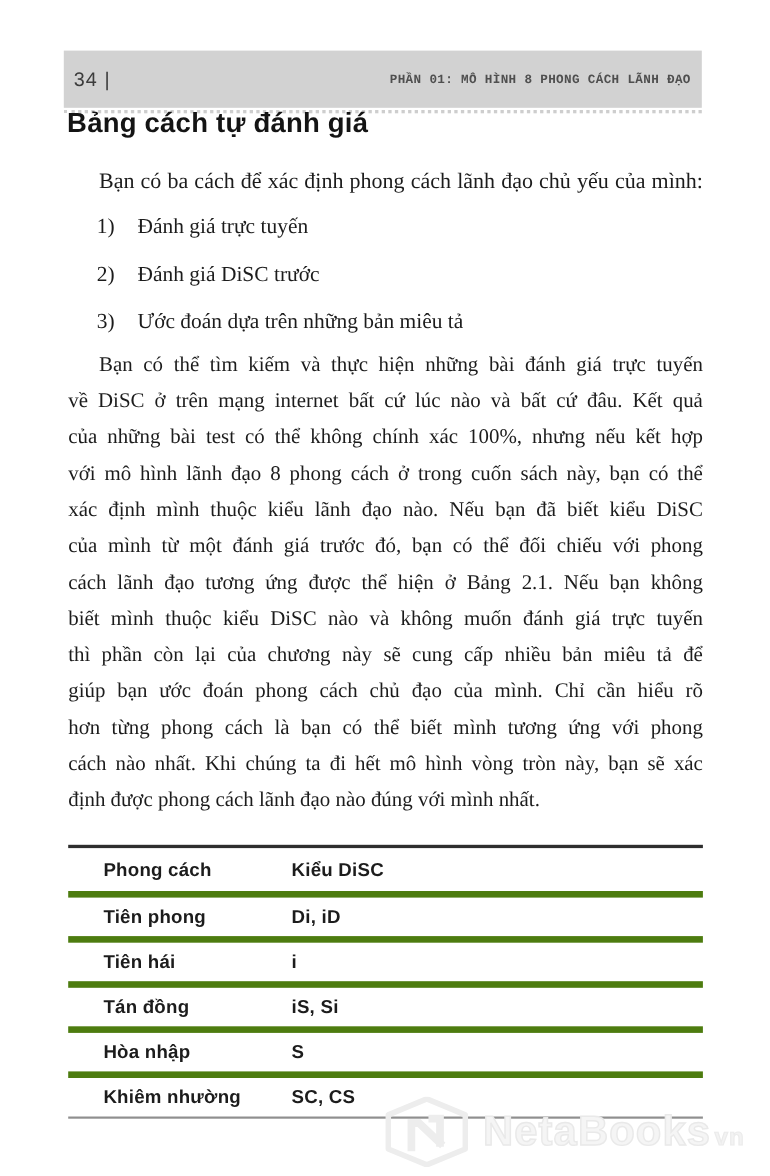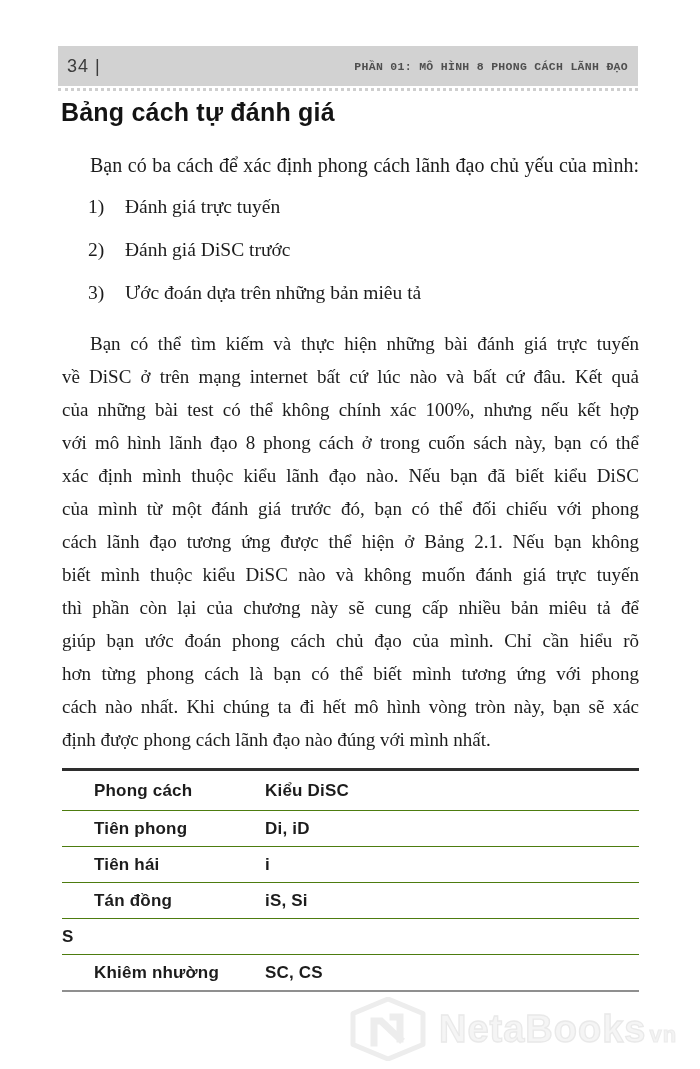--- a/index.html
+++ b/index.html
@@ -16,21 +16,21 @@
     font-family: "Liberation Serif", "DejaVu Serif", serif;
     color: #1c1c1c;
   }
 
   
   .page-header {
     position: absolute;
     left: 58px;
     top: 46px;
     width: 580px;
-    height: 40px;
+    height: 52px;
     background: #d2d2d2;
     display: flex;
     align-items: center;
     justify-content: space-between;
     box-sizing: border-box;
     padding: 0 10px 0 9px;
   }
   .page-header::after {
     content: "";
     position: absolute;
@@ -95,21 +95,21 @@
   }
   .list-marker {
     width: 37px;
     flex: 0 0 37px;
   }
 
   
   .body-paragraph {
     position: absolute;
     left: 62px;
-    top: 327px;
+    top: 315px;
     width: 577px;
   }
   .pline {
     font-size: 19px;
     line-height: 33px;
     height: 33px;
     text-align: justify;
     text-align-last: justify;
     white-space: normal;
     overflow: visible;
@@ -130,21 +130,21 @@
     width: 577px;
     border-top: 3px solid #2e2e2e;
     font-family: "Liberation Sans", "DejaVu Sans", sans-serif;
     box-sizing: border-box;
   }
   .t-row {
     display: grid;
     grid-template-columns: 203px 1fr;
     align-items: center;
     height: 35px;
-    border-bottom: 1px solid #4d7c0f;
+    border-bottom: 6px solid #4d7c0f;
   }
   .t-row.t-head {
     height: 39px;
   }
   .t-row.t-last {
     border-bottom: 2px solid #8f8f8f;
   }
   .t-cell {
     font-size: 17px;
     font-weight: 600;
@@ -244,20 +244,21 @@
     </div>
     <div class="t-row">
       <div class="t-cell c1">Tiên hái</div>
       <div class="t-cell c2">i</div>
     </div>
     <div class="t-row">
       <div class="t-cell c1">Tán đồng</div>
       <div class="t-cell c2">iS, Si</div>
     </div>
     <div class="t-row">
+      <div class="t-cell c1">Hòa nhập</div>
       <div class="t-cell c2">S</div>
     </div>
     <div class="t-row t-last">
       <div class="t-cell c1">Khiêm nhường</div>
       <div class="t-cell c2">SC, CS</div>
     </div>
   </div>
 
   <div class="watermark">
     <span class="wm-logo">

